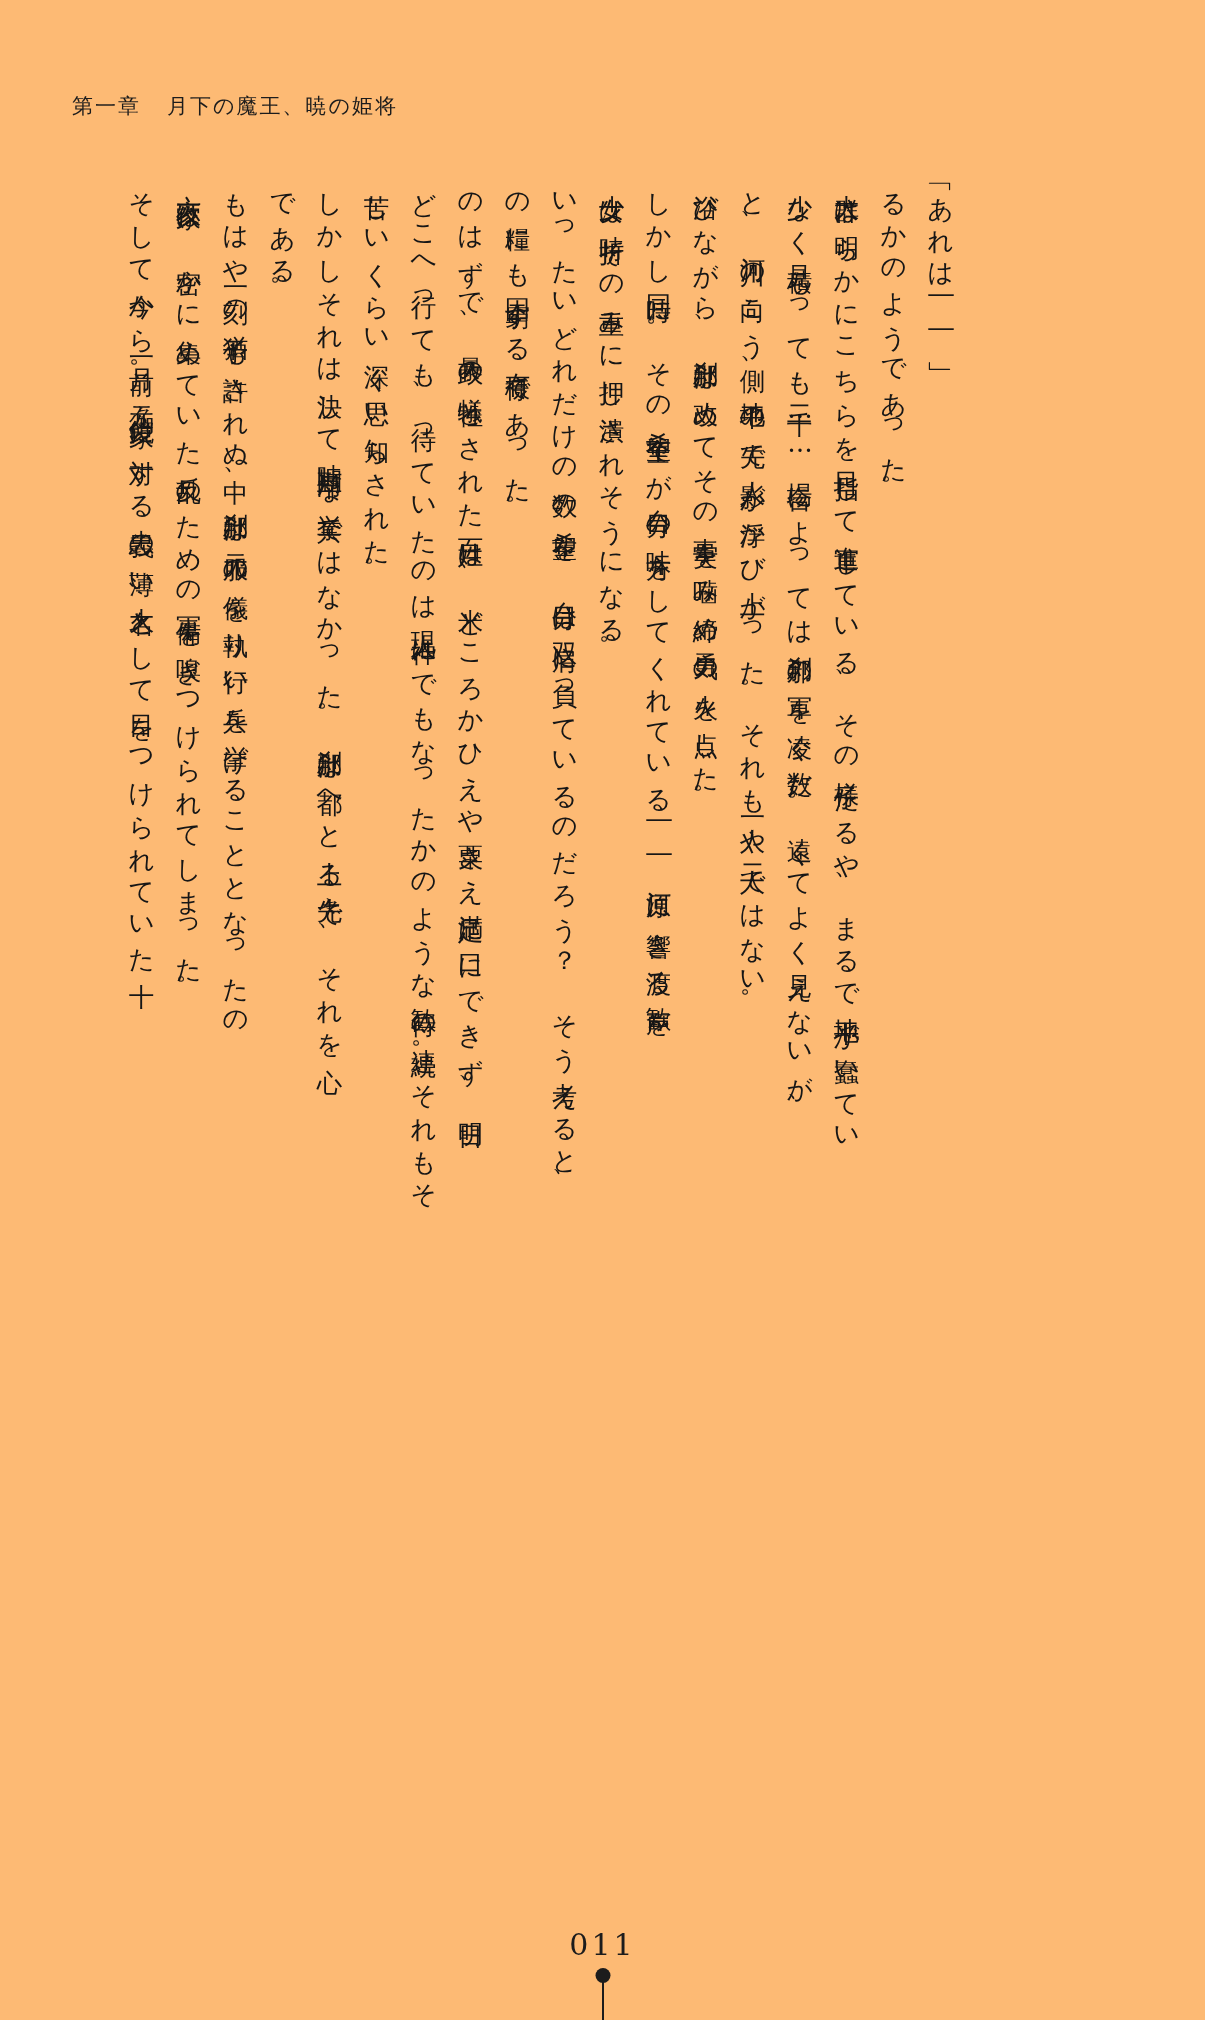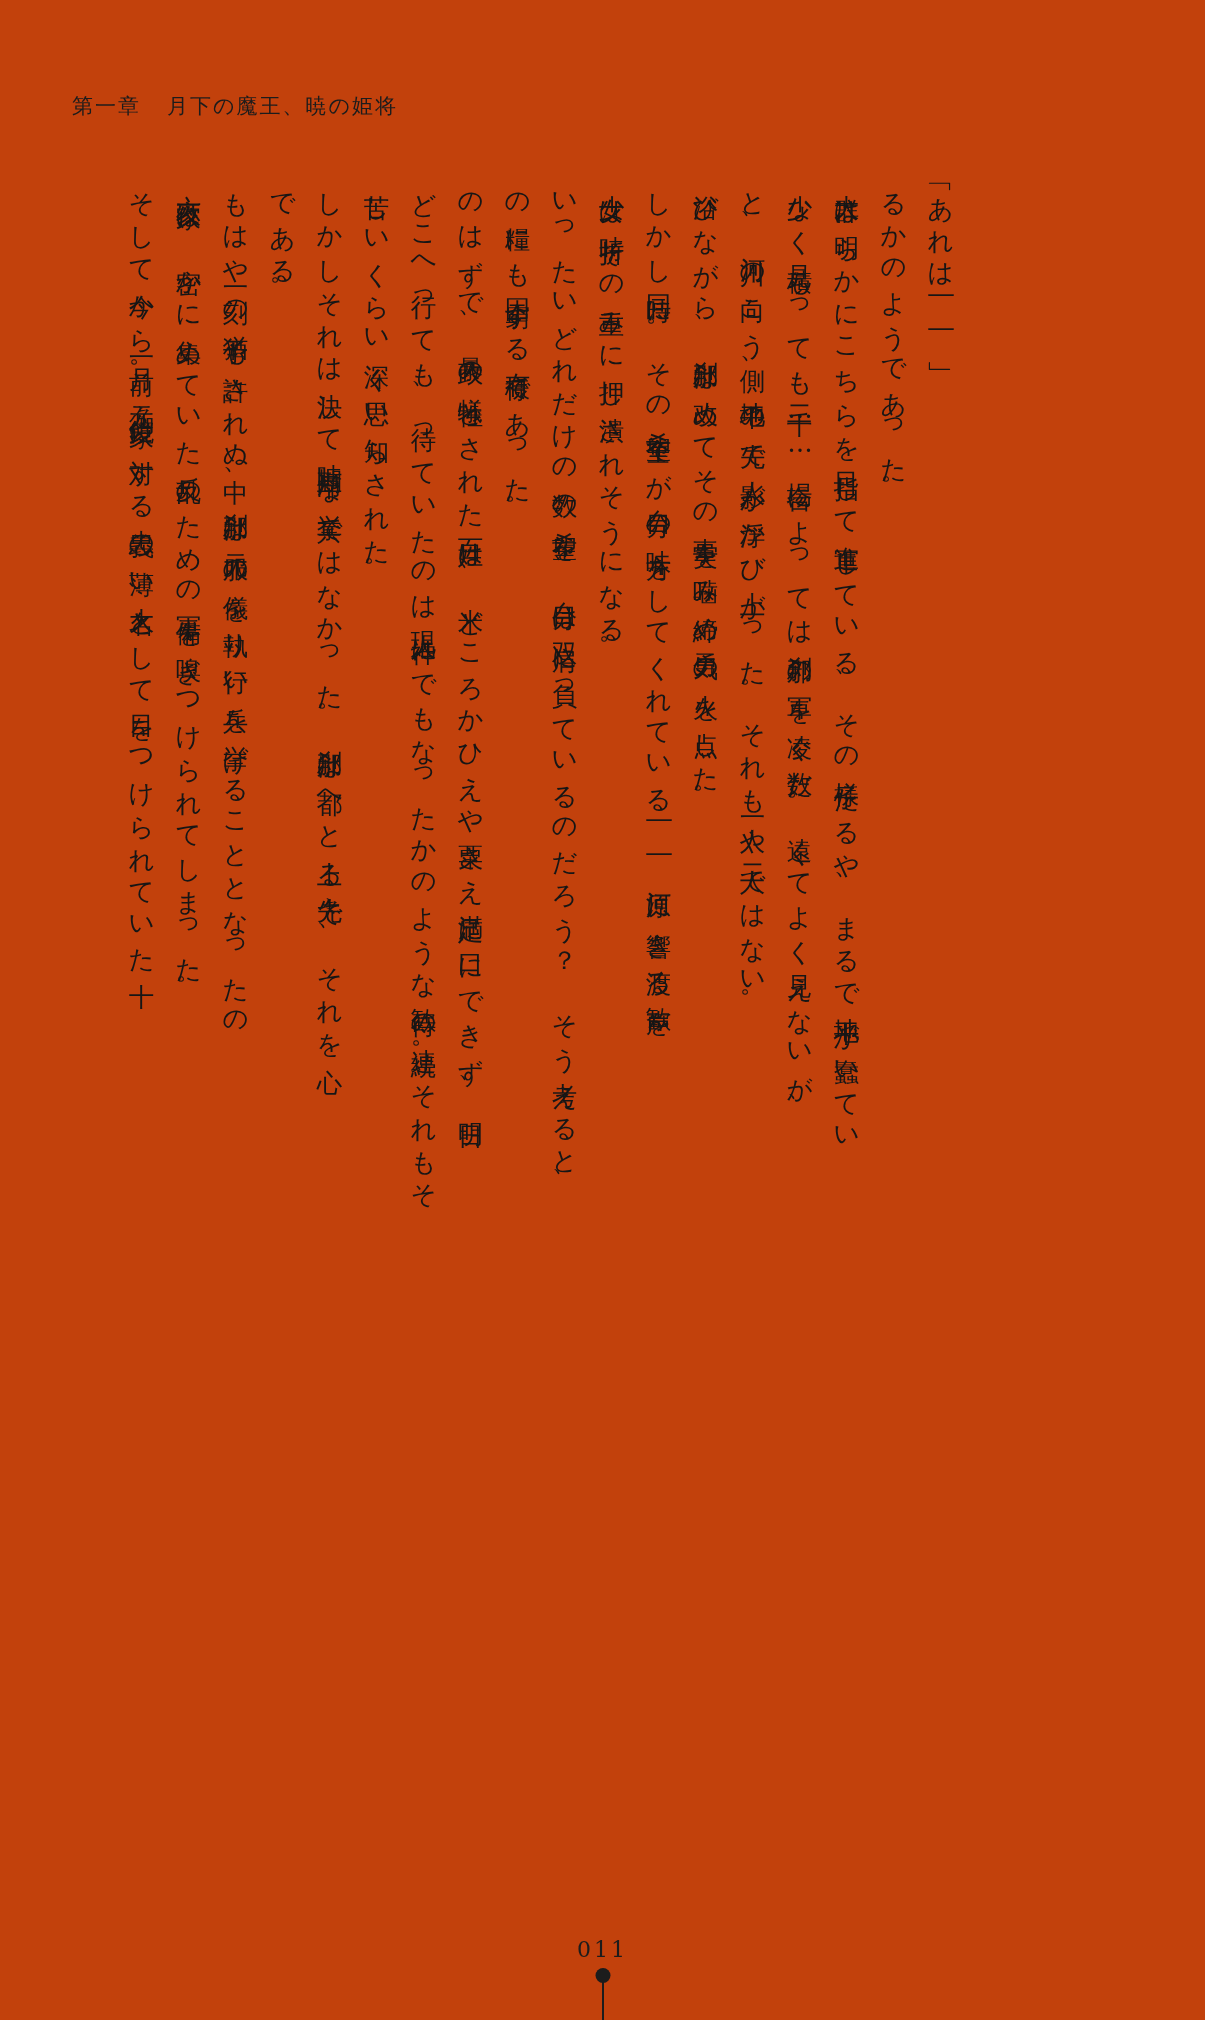--- a/index.html
+++ b/index.html
@@ -12,21 +12,21 @@
     height: 2020px;
     font-family: "Liberation Serif", "DejaVu Serif", serif;
     color: #1a1a1a;
     position: relative;
     overflow: hidden;
   }
 
   .page {
     position: absolute;
     inset: 0;
-    background: #c2410c;
+    background: #fdba74;
     padding-left: 45px;
   }
 
   
   .running-head {
     position: absolute;
     top: 92px;
     left: 72px;
     font-size: 21px;
     letter-spacing: 2px;
@@ -66,21 +66,21 @@
     overflow: visible;
   }
 
   
   .folio {
     position: absolute;
     left: 0;
     right: 0;
     bottom: 58px;
     text-align: center;
-    font-size: 22px;
+    font-size: 30px;
     letter-spacing: 3px;
     color: #1c1c1c;
     font-family: "DejaVu Serif", "Liberation Serif", serif;
   }
 
   .footer-mark {
     position: absolute;
     left: 50%;
     bottom: 0px;
     transform: translateX(-50%);

